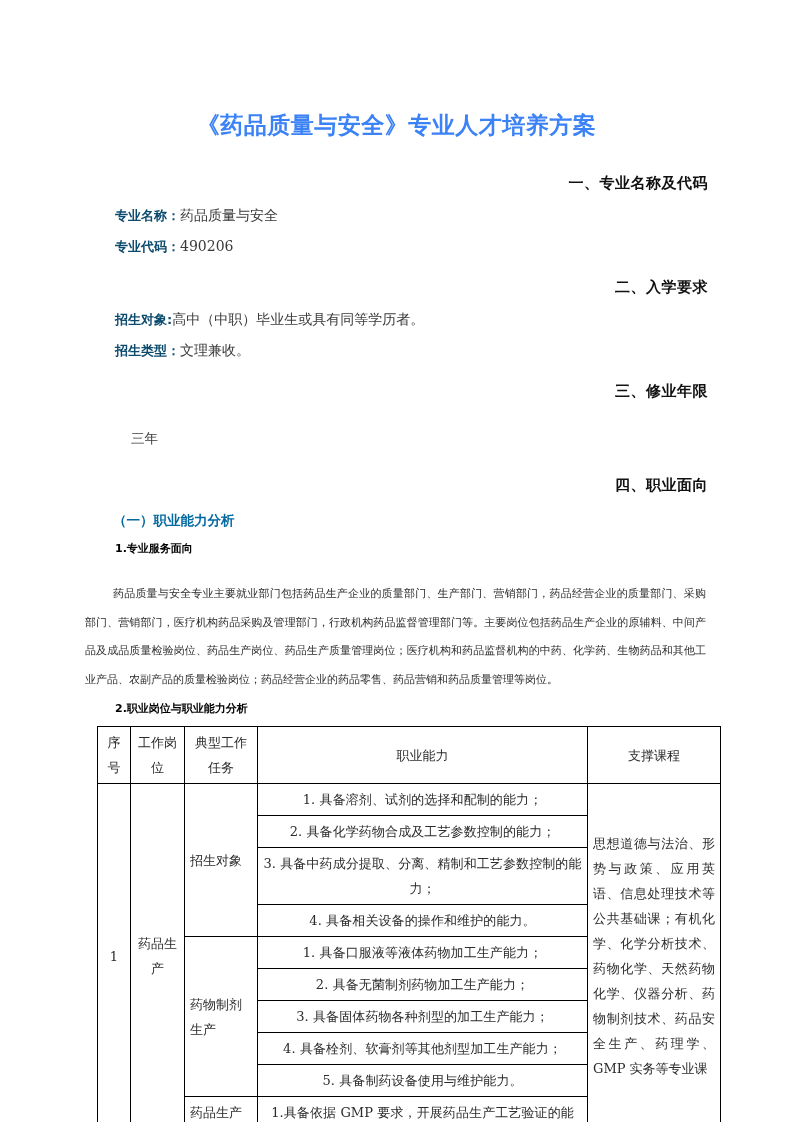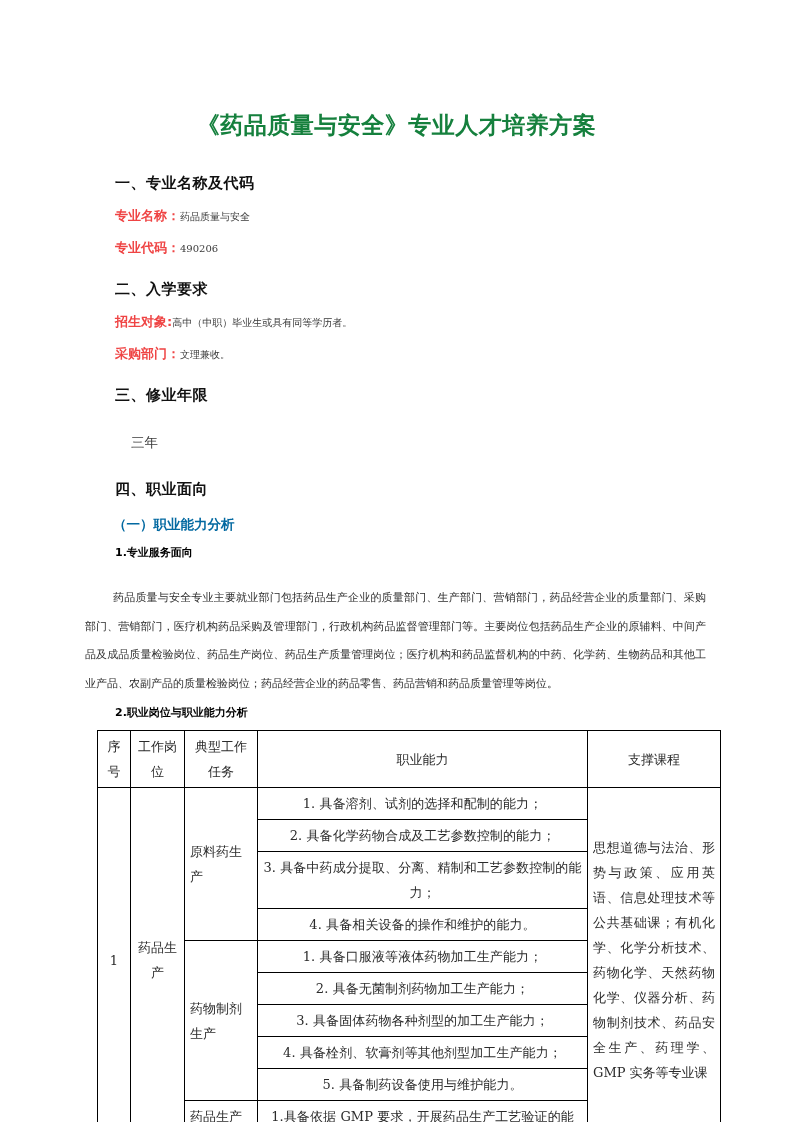--- a/index.html
+++ b/index.html
@@ -31,33 +31,34 @@
 
   
   .doc-title {
     text-align: center;
     font-family: "DejaVu Serif", "Liberation Serif", serif;
     font-weight: bold;
     font-size: 23px;
     letter-spacing: 0.5px;
     line-height: 34px;
     margin: 0 0 26px 0;
-    color: #15803d;
+    color: #3b82f6;
   }
 
   
   .h1-cn {
     font-family: "DejaVu Sans", "Liberation Sans", sans-serif;
     font-weight: bold;
     font-size: 15px;
     line-height: 30px;
     margin: 10px 0 2px 0;
     padding-left: 30px;
     color: #111;
     letter-spacing: 0.5px;
+    text-align: right;
   }
   .h2-cn {
     font-family: "DejaVu Sans", "Liberation Sans", sans-serif;
     font-weight: bold;
     font-size: 13.5px;
     line-height: 28px;
     margin: 6px 0 0 0;
     padding-left: 28px;
     color: #0369a1;
   }
@@ -76,25 +77,25 @@
     font-size: 13.5px;
     line-height: 30px;
     padding-left: 30px;
     margin: 0;
     white-space: nowrap;
   }
   .field-label {
     font-family: "DejaVu Sans", "Liberation Sans", sans-serif;
     font-weight: bold;
     font-size: 13px;
-    color: #ef4444;
+    color: #0c4a6e;
   }
   .field-value {
     font-family: "DejaVu Serif", "Liberation Serif", serif;
-    font-size: 10px;
+    font-size: 14px;
     color: #3a3a3a;
   }
   .plain-line {
     font-family: "DejaVu Serif", "Liberation Serif", serif;
     font-size: 13.5px;
     line-height: 32px;
     padding-left: 30px;
     margin: 16px;
     color: #3a3a3a;
   }
@@ -179,21 +180,21 @@
     </p>
     <p class="field-line">
       <span class="field-label">专业代码：</span><span class="field-value">490206</span>
     </p>
 
     <div class="h1-cn">二、入学要求</div>
     <p class="field-line">
       <span class="field-label">招生对象:</span><span class="field-value">高中（中职）毕业生或具有同等学历者。</span>
     </p>
     <p class="field-line">
-      <span class="field-label">采购部门：</span><span class="field-value">文理兼收。</span>
+      <span class="field-label">招生类型：</span><span class="field-value">文理兼收。</span>
     </p>
 
     <div class="h1-cn">三、修业年限</div>
     <p class="plain-line">三年</p>
 
     <div class="h1-cn">四、职业面向</div>
     <div class="h2-cn">（一）职业能力分析</div>
     <div class="h3-cn">1.专业服务面向</div>
     <p class="body-para">药品质量与安全专业主要就业部门包括药品生产企业的质量部门、生产部门、营销部门，药品经营企业的质量部门、采购部门、营销部门，医疗机构药品采购及管理部门，行政机构药品监督管理部门等。主要岗位包括药品生产企业的原辅料、中间产品及成品质量检验岗位、药品生产岗位、药品生产质量管理岗位；医疗机构和药品监督机构的中药、化学药、生物药品和其他工业产品、农副产品的质量检验岗位；药品经营企业的药品零售、药品营销和药品质量管理等岗位。</p>
     <div class="h3-cn">2.职业岗位与职业能力分析</div>
@@ -213,21 +214,21 @@
           <th class="col-head">典型工作任务</th>
           <th class="col-head">职业能力</th>
           <th class="col-head">支撑课程</th>
         </tr>
       </thead>
       <tbody>
 
         <tr>
           <td class="c-center" rowspan="10">1</td>
           <td class="c-center" rowspan="10">药品生产</td>
-          <td class="c-task" rowspan="4">原料药生产</td>
+          <td class="c-task" rowspan="4">招生对象</td>
           <td class="c-ability">1. 具备溶剂、试剂的选择和配制的能力；</td>
           <td class="c-course" rowspan="10">思想道德与法治、形势与政策、应用英语、信息处理技术等公共基础课；有机化学、化学分析技术、药物化学、天然药物化学、仪器分析、药物制剂技术、药品安全生产、药理学、GMP 实务等专业课</td>
         </tr>
         <tr>
           <td class="c-ability">2. 具备化学药物合成及工艺参数控制的能力；</td>
         </tr>
         <tr>
           <td class="c-ability">3. 具备中药成分提取、分离、精制和工艺参数控制的能力；</td>
         </tr>
         <tr>

